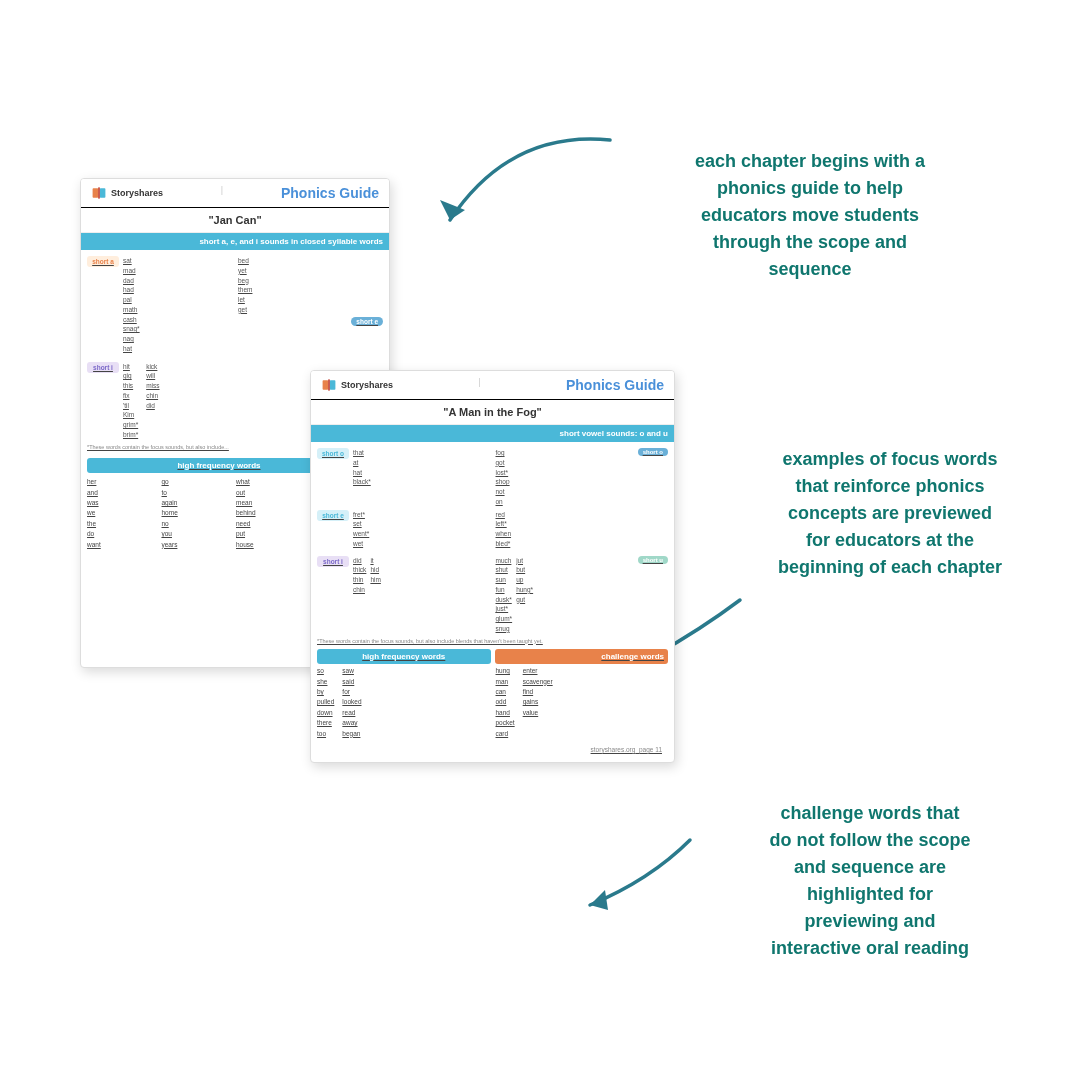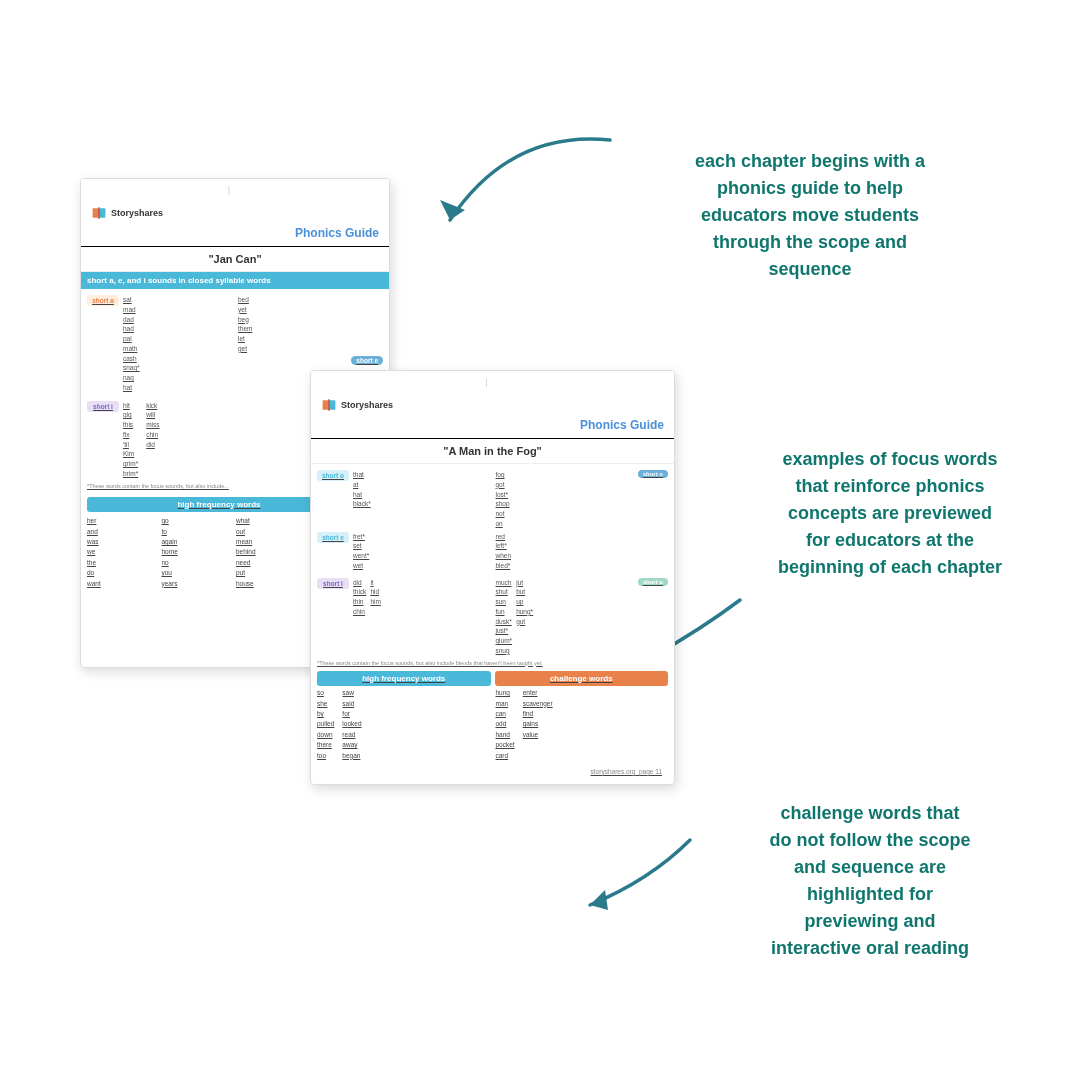--- a/index.html
+++ b/index.html
@@ -55,41 +55,40 @@
       width: 16px;
       height: 16px;
     }
     .doc-divider {
       flex: 1;
       text-align: center;
       color: #ccc;
       font-size: 9px;
     }
     .doc-guide-label {
-      font-size: 12px;
+      font-size: 14px;
       font-weight: bold;
       color: #4a90d9;
-      margin-top: 41px;
     }
 
     .doc-title {
       text-align: center;
       font-size: 11px;
       font-weight: bold;
       color: #333;
       padding: 6px 8px;
       border-bottom: 1px solid #eee;
     }
 
     .section-banner {
       background: #4ab8d8;
       color: #fff;
       font-size: 8px;
       font-weight: bold;
-      text-align: left;
+      text-align: right;
       padding: 4px 6px;
     }
 
     .doc-body {
       padding: 6px;
       font-size: 7px;
       color: #444;
       text-decoration: underline;
     }
 
@@ -172,21 +171,21 @@
     .banner-half {
       flex: 1;
       color: #fff;
       font-size: 8px;
       font-weight: bold;
       text-align: center;
       padding: 3px 4px;
       border-radius: 3px;
     }
     .banner-blue { background: #4ab8d8; }
-    .banner-orange { background: #e8824a; }
+    .banner-orange { background: #e8824a; text-align: right; }
 
     .two-col-words {
       display: flex;
       gap: 8px;
       font-size: 6.5px;
       color: #444;
       line-height: 1.6;
     }
   </style>
 </head>
@@ -306,20 +305,21 @@
         <rect x="9" y="3" width="2" height="14" fill="#c0392b"></rect>
       </svg>
       <span>Storyshares</span>
     </div>
     <div class="doc-divider">|</div>
     <div class="doc-guide-label">Phonics Guide</div>
   </div>
 
   <div class="doc-title">"A Man in the Fog"</div>
 
+  <div class="section-banner">short vowel sounds: o and u</div>
 
   <div class="doc-body">
 
     <div class="two-col" style="margin-bottom:3px;">
       <div class="col-half">
         <div class="word-section">
           <span class="word-label" style="background:#d5f0f8;color:#4ab8d8;">short o</span>
           <div class="word-list">that<br>at<br>hat<br>black*</div>
         </div>
       </div>

